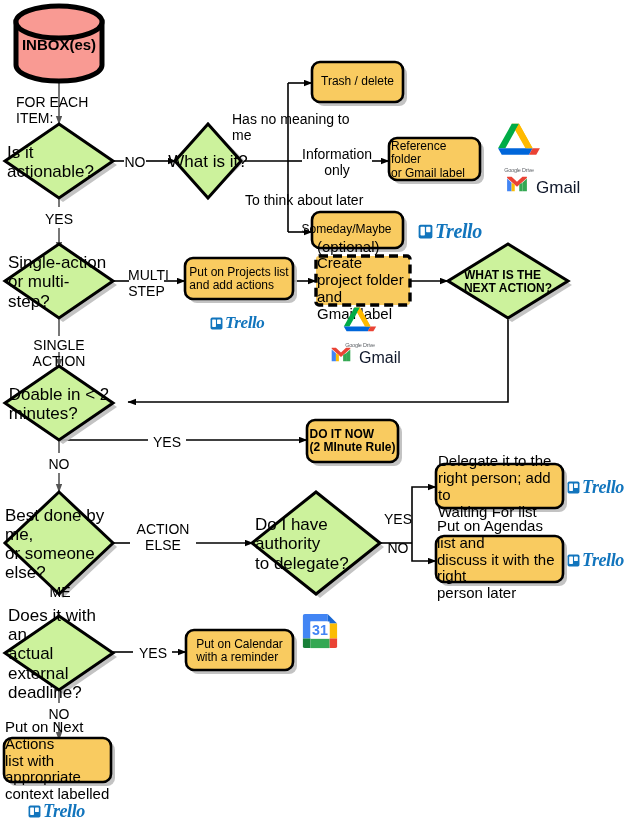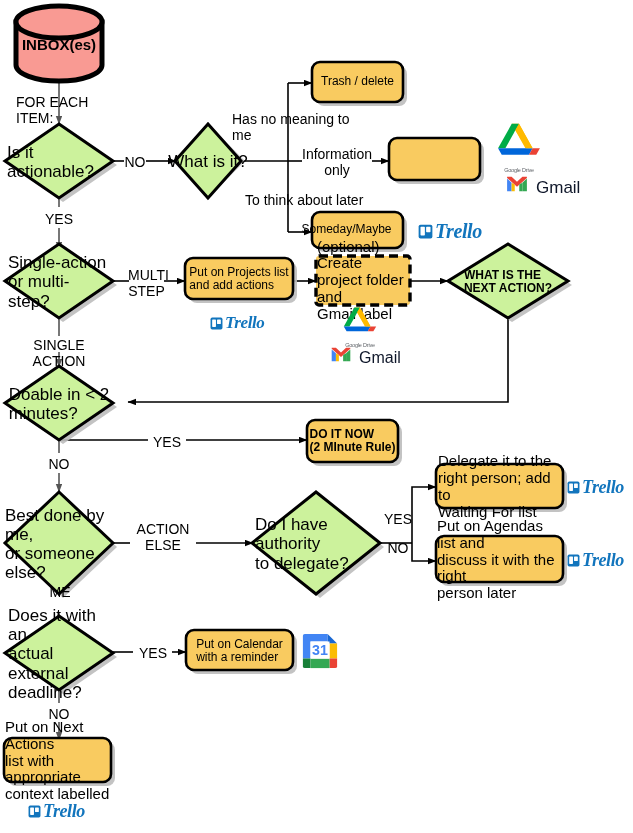--- a/index.html
+++ b/index.html
@@ -207,20 +207,22 @@
   </svg>
 
   <div class="nodetext t-cyl" style="left:9px;  top:30px;  width:100px; height:30px;">INBOX(es)</div>
 
   <div class="nodetext t-diamond" style="left:7px;  top:150px; width:104px; height:24px;">Is it actionable?</div>
 
   <div class="nodetext t-diamond" style="left:168px;top:150px; width:80px;  height:24px;">What is it?</div>
 
   <div class="nodetext t-box" style="left:314px;top:70px;  width:87px;  height:24px;">Trash / delete</div>
 
+  <div class="nodetext t-box" style="left:391px;top:144px; width:87px;  height:32px;">Reference folder
+or Gmail label</div>
 
   <div class="nodetext t-box" style="left:313px;top:219px; width:67px;  height:22px;">Someday/Maybe</div>
 
   <div class="nodetext t-diamond" style="left:8px;  top:269px; width:102px; height:26px;">Single-action
 or multi-step?</div>
 
   <div class="nodetext t-box" style="left:186px;top:265px; width:106px; height:28px;">Put on Projects list
 and add actions</div>
 
   <div class="nodetext t-box-sm" style="left:317px;top:260px; width:92px;  height:41px;">(optional) Create
@@ -369,21 +371,21 @@
 
   <div class="logo trello" style="left:567px; top:550px;">
     <svg width="13" height="13" viewBox="0 0 24 24">
       <rect x="1" y="1" width="22" height="22" rx="3" fill="#1275bd"></rect>
       <rect x="4" y="4.5" width="7" height="14" rx="1.2" fill="#ffffff"></rect>
       <rect x="13" y="4.5" width="7" height="8.5" rx="1.2" fill="#ffffff"></rect>
     </svg>
     <span class="trello-word" style="font-size:18px;">Trello</span>
   </div>
 
-  <div class="logo" style="left:301px; top:632px;">
+  <div class="logo" style="left:301px; top:612px;">
     <svg width="38" height="38" viewBox="0 0 40 40">
       <rect x="2" y="2" width="36" height="36" rx="2" fill="#ffffff"></rect>
       <path d="M2,4 a2,2 0 0 1 2,-2 L28,2 L28,10 L10,10 L10,28 L2,28 z" fill="#4285f4"></path>
       <path d="M28,2 L38,12 L28,12 z" fill="#1967d2"></path>
       <path d="M28,12 L38,12 L38,28 L30,28 L30,12 z" fill="#fbbc04"></path>
       <path d="M30,28 L38,28 L38,36 a2,2 0 0 1 -2,2 L30,38 z" fill="#ea4335"></path>
       <path d="M2,28 L10,28 L10,38 L4,38 a2,2 0 0 1 -2,-2 z" fill="#188038"></path>
       <path d="M10,28 L30,28 L30,38 L10,38 z" fill="#34a853"></path>
       <rect x="10" y="10" width="20" height="18" fill="#ffffff"></rect>
       <text x="20" y="24.5" font-family="'Liberation Sans',sans-serif" font-size="15" font-weight="bold" fill="#4285f4" text-anchor="middle">31</text>

